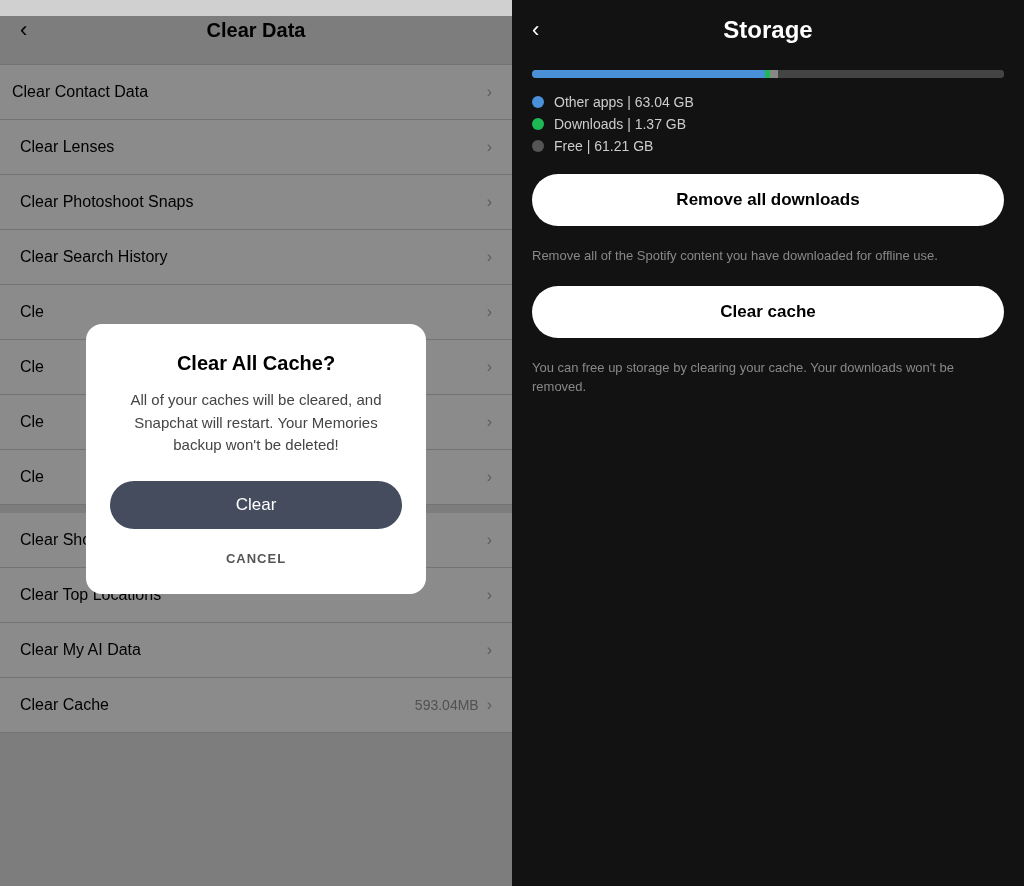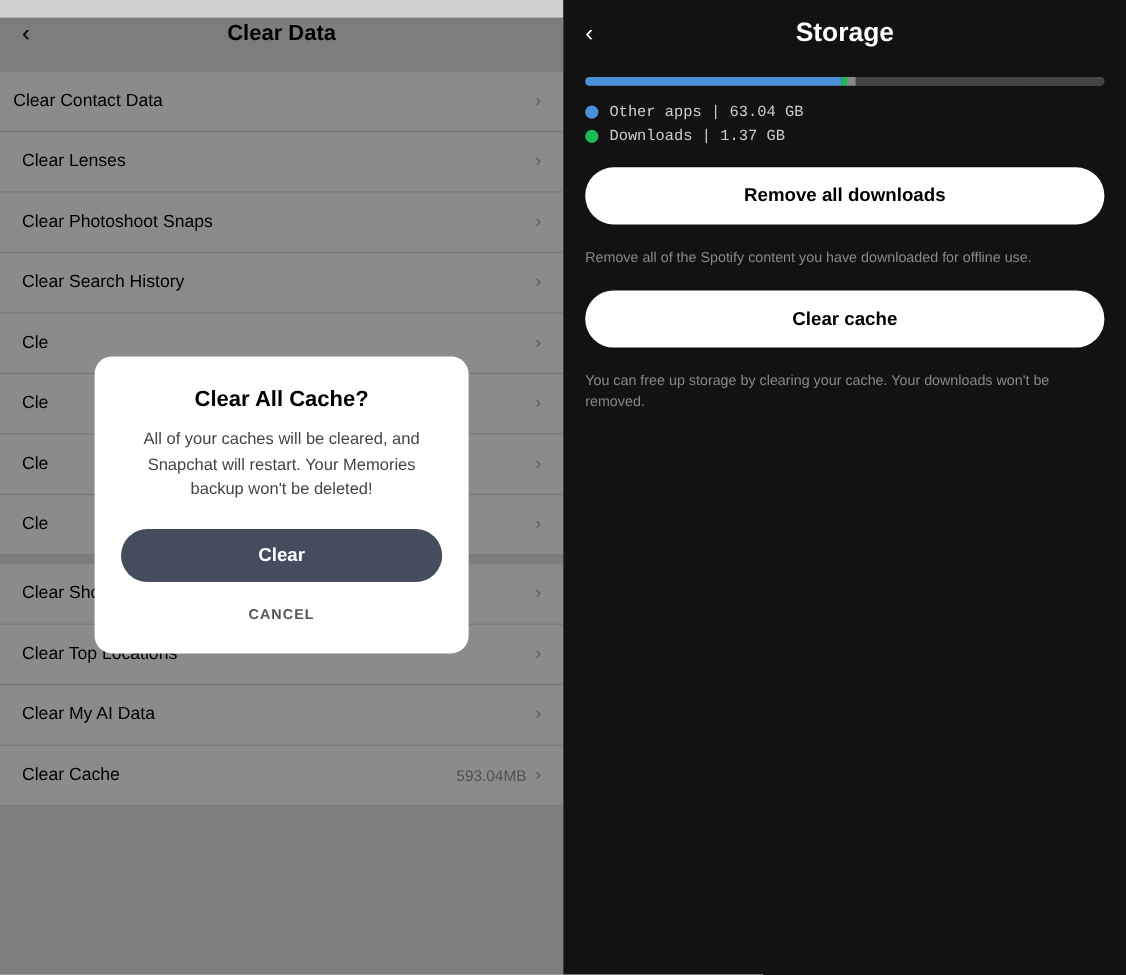--- a/index.html
+++ b/index.html
@@ -132,21 +132,21 @@
     }
 
     .modal-clear-btn {
       width: 100%;
       padding: 14px;
       background: #444c5e;
       color: #fff;
       border: none;
       border-radius: 30px;
       font-size: 17px;
-      font-weight: 700;
+      font-weight: 400;
       cursor: pointer;
       margin-bottom: 14px;
     }
 
     .modal-cancel-btn {
       background: none;
       border: none;
       font-size: 13px;
       font-weight: 700;
       color: #555;
@@ -213,21 +213,20 @@
       flex-direction: column;
       gap: 6px;
     }
 
     .legend-item {
       display: flex;
       align-items: center;
       gap: 10px;
       font-size: 14px;
       color: #ccc;
-      font-family: Liberation Mono, monospace;
     }
 
     .legend-dot {
       width: 12px;
       height: 12px;
       border-radius: 50%;
       flex-shrink: 0;
     }
 
     .dot-other { background: #4a90d9; }
@@ -347,20 +346,24 @@
 
   <div class="storage-legend">
     <div class="legend-item">
       <div class="legend-dot dot-other"></div>
       <span>Other apps | 63.04 GB</span>
     </div>
     <div class="legend-item">
       <div class="legend-dot dot-downloads"></div>
       <span>Downloads | 1.37 GB</span>
     </div>
+    <div class="legend-item">
+      <div class="legend-dot dot-free"></div>
+      <span>Free | 61.21 GB</span>
+    </div>
   </div>
 
   <button class="spotify-btn">Remove all downloads</button>
   <p class="spotify-description">Remove all of the Spotify content you have downloaded for offline use.</p>
 
   <button class="spotify-btn">Clear cache</button>
   <p class="spotify-description">You can free up storage by clearing your cache. Your downloads won't be removed.</p>
 </div>
 
 </body></html>

